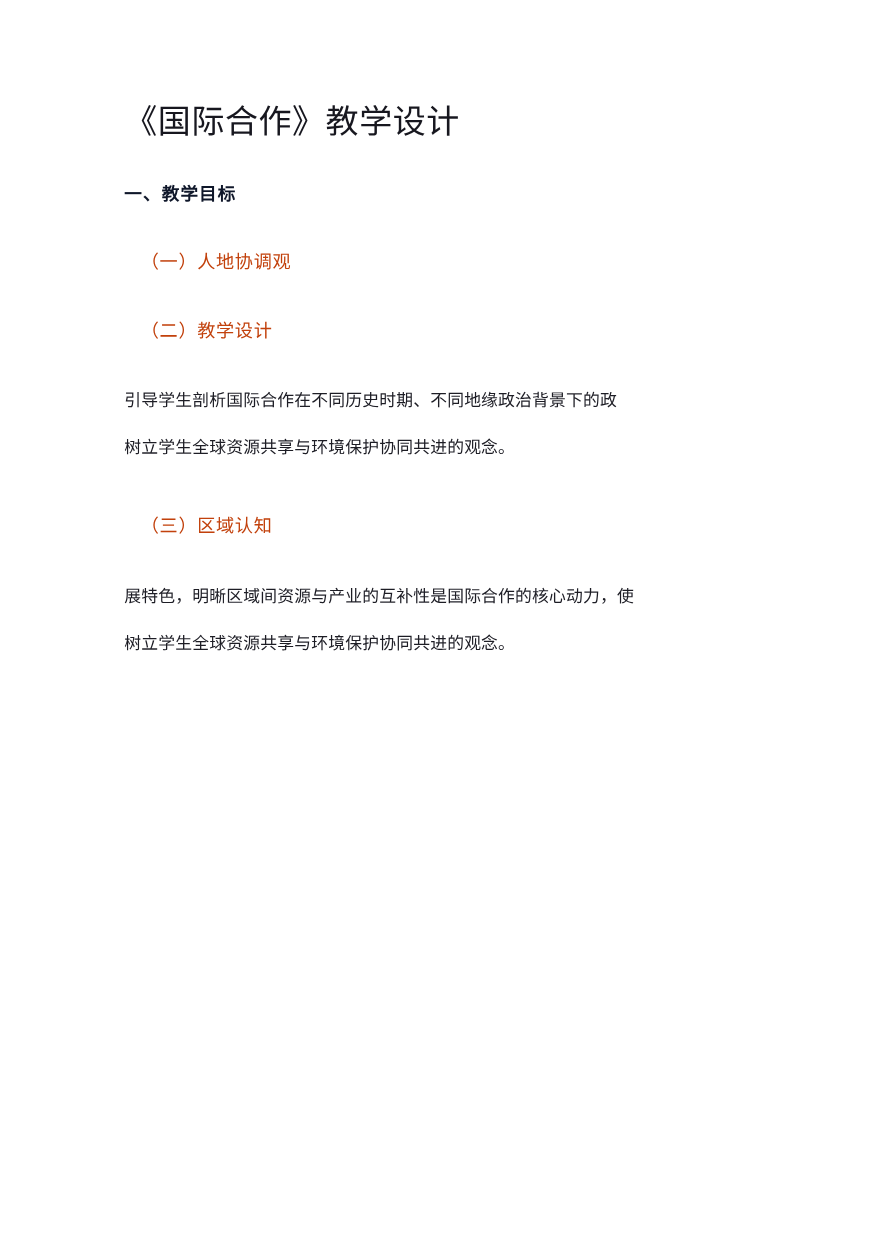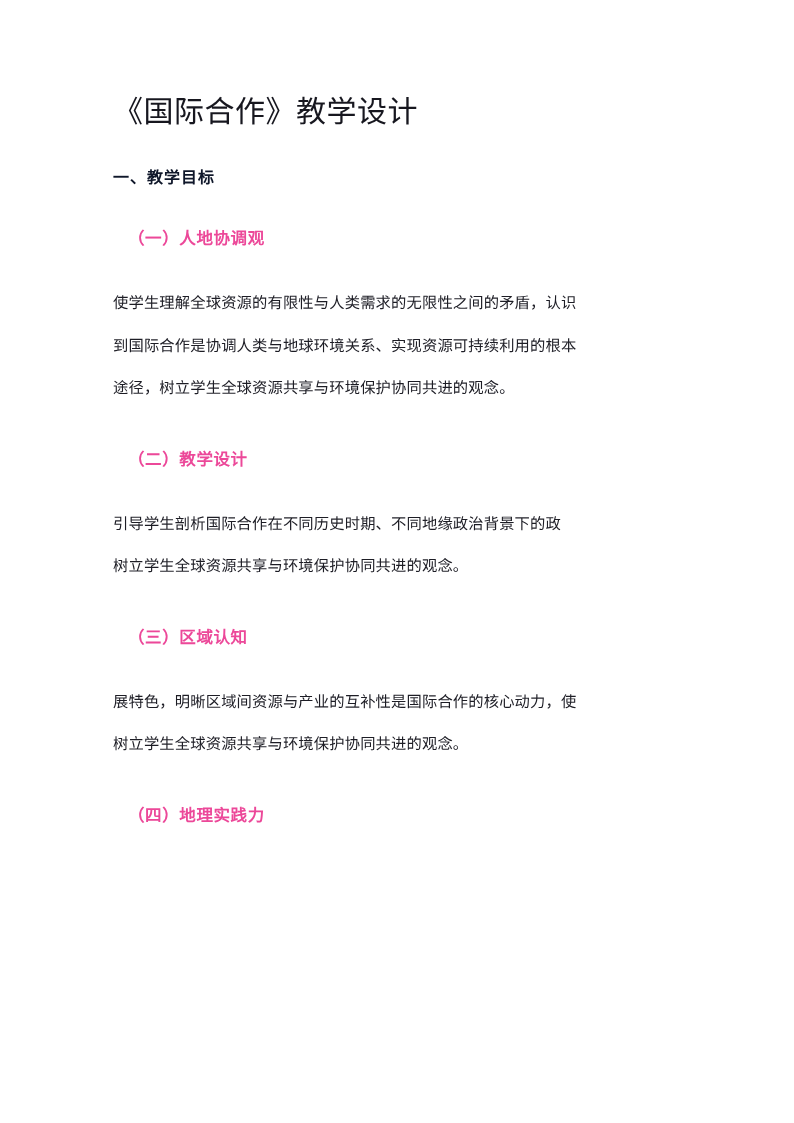--- a/index.html
+++ b/index.html
@@ -54,22 +54,22 @@
     margin: 0;
     padding-top: 30px;
     letter-spacing: 1px;
   }
 
   
   .h2 {
     font-family: "Liberation Serif", "DejaVu Serif", serif;
     font-size: 16.5px;
     line-height: 24px;
-    font-weight: bold;
-    color: #ec4899;
+    font-weight: normal;
+    color: #c2410c;
     margin: 0;
     padding-left: 15px;
     letter-spacing: 0.6px;
   }
 
   .h2.first { padding-top: 33px; }
   .h2.subsequent { padding-top: 38px; }
 
   
   .para {
@@ -95,34 +95,28 @@
 <body>
 
 <div class="page">
   <div class="content">
 
     <h1 class="doc-title">《国际合作》教学设计</h1>
 
     <h2 class="h1">一、教学目标</h2>
 
     <h3 class="h2 first">（一）人地协调观</h3>
-    <p class="para">
-      <span class="line">使学生理解全球资源的有限性与人类需求的无限性之间的矛盾，认识</span>
-      <span class="line">到国际合作是协调人类与地球环境关系、实现资源可持续利用的根本</span>
-      <span class="line">途径，树立学生全球资源共享与环境保护协同共进的观念。</span>
-    </p>
 
     <h3 class="h2 subsequent">（二）教学设计</h3>
     <p class="para">
       <span class="line">引导学生剖析国际合作在不同历史时期、不同地缘政治背景下的政</span>
       <span class="line">树立学生全球资源共享与环境保护协同共进的观念。</span>
     </p>
 
     <h3 class="h2 subsequent">（三）区域认知</h3>
     <p class="para">
       <span class="line">展特色，明晰区域间资源与产业的互补性是国际合作的核心动力，使</span>
       <span class="line">树立学生全球资源共享与环境保护协同共进的观念。</span>
     </p>
 
-    <h3 class="h2 subsequent">（四）地理实践力</h3>
 
   </div>
 </div>
 
 </body></html>

